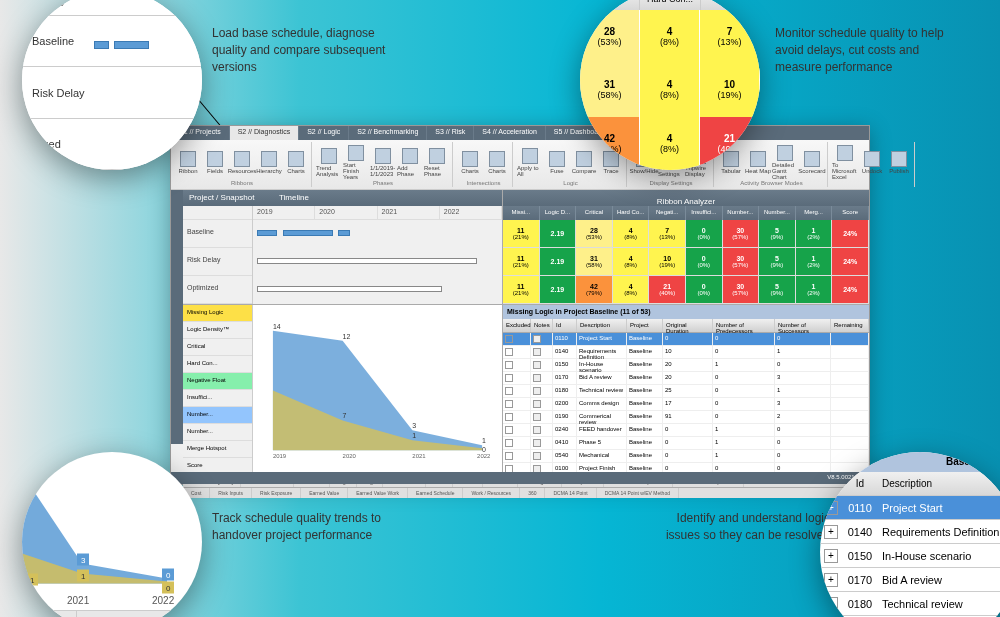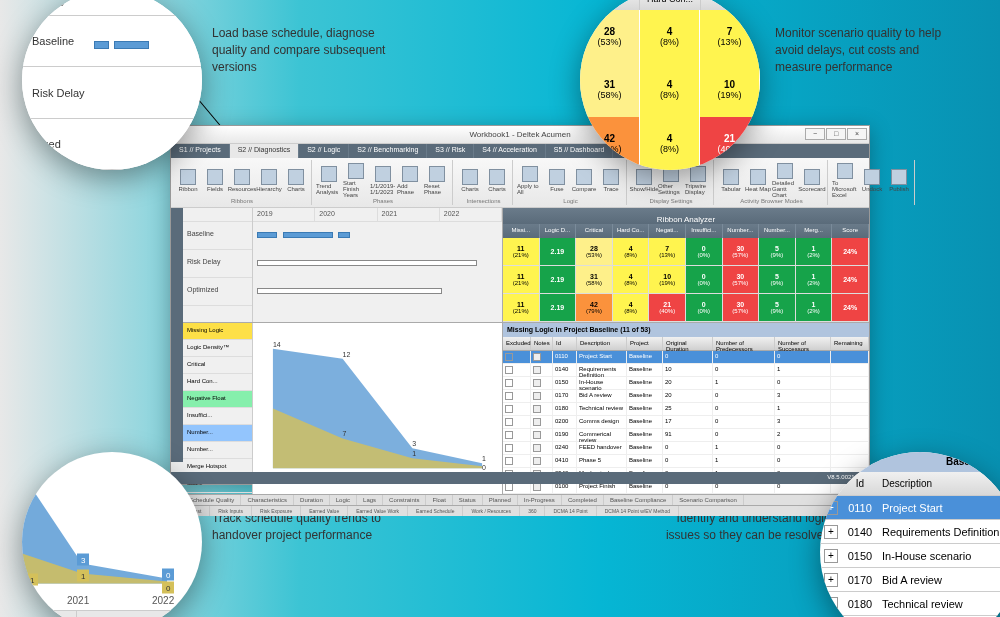--- a/index.html
+++ b/index.html
@@ -80,38 +80,30 @@
 .zoom-table-row .zid{width:36px;text-align:center}
 .zoom-table-row .zdesc{flex:1;padding-left:4px}
 .zoom-table-row.hdr{background:linear-gradient(#f0f0f0,#d8d8d8);font-weight:normal;font-size:10px}
 .zoom-table-row.sel{background:#4a90d9;color:#fff}
 .chart-svg{width:100%;height:100%}
 </style>
 </head>
 <body>
 
 <div class="callout" style="left:212px;top:25px">Load base schedule, diagnose quality and compare subsequent versions</div>
-<div class="callout" style="left:775px;top:25px">Monitor scenario quality to help avoid delays, cut costs and measure performance</div>
+<div class="callout" style="left:775px;top:25px">Monitor schedule quality to help avoid delays, cut costs and measure performance</div>
 <div class="callout" style="left:212px;top:510px">Track schedule quality trends to handover project performance</div>
 <div class="callout" style="left:650px;top:510px;text-align:right">Identify and understand logic issues so they can be resolved</div>
 
 <div class="line" style="left:195px;top:95px;width:110px;transform:rotate(50deg)"></div>
 <div class="line" style="left:650px;top:160px;width:92px;transform:rotate(58deg)"></div>
 <div class="line" style="left:172px;top:478px;width:200px;transform:rotate(-25deg)"></div>
 <div class="line" style="left:690px;top:380px;width:180px;transform:rotate(35deg)"></div>
 
 <div class="app-window">
-  <div class="title-bar">
-    <span>Workbook1 - Deltek Acumen</span>
-    <div class="win-controls">
-      <div class="win-btn">−</div>
-      <div class="win-btn">□</div>
-      <div class="win-btn">×</div>
-    </div>
-  </div>
   <div class="tab-strip" id="tab-strip">
       <div class="tab">S1 // Projects</div>
       <div class="tab active">S2 // Diagnostics</div>
       <div class="tab">S2 // Logic</div>
       <div class="tab">S2 // Benchmarking</div>
       <div class="tab">S3 // Risk</div>
       <div class="tab">S4 // Acceleration</div>
       <div class="tab">S5 // Dashboard</div>
       <div class="tab">Forensics</div>
     </div>
@@ -254,20 +246,24 @@
           </div>
         </div>
         <div class="ribbon-label"></div>
       </div>
     </div>
   <div class="main-area">
     <div class="left-sidebar"></div>
     <div class="content">
       <div class="upper">
         <div class="timeline-panel">
+          <div class="panel-header">
+            <span>Project / Snapshot</span>
+            <span>Timeline</span>
+          </div>
           <div class="timeline-body">
             <div class="scenario-col" id="scenario-col">
                 <div class="year-row"></div>
                 <div class="scenario-row">Baseline</div>
                 <div class="scenario-row">Risk Delay</div>
                 <div class="scenario-row">Optimized</div>
               </div>
             <div class="gantt-col" id="gantt-col">
               <div class="year-row" id="year-row">
                   <div class="year-cell">2019</div>

